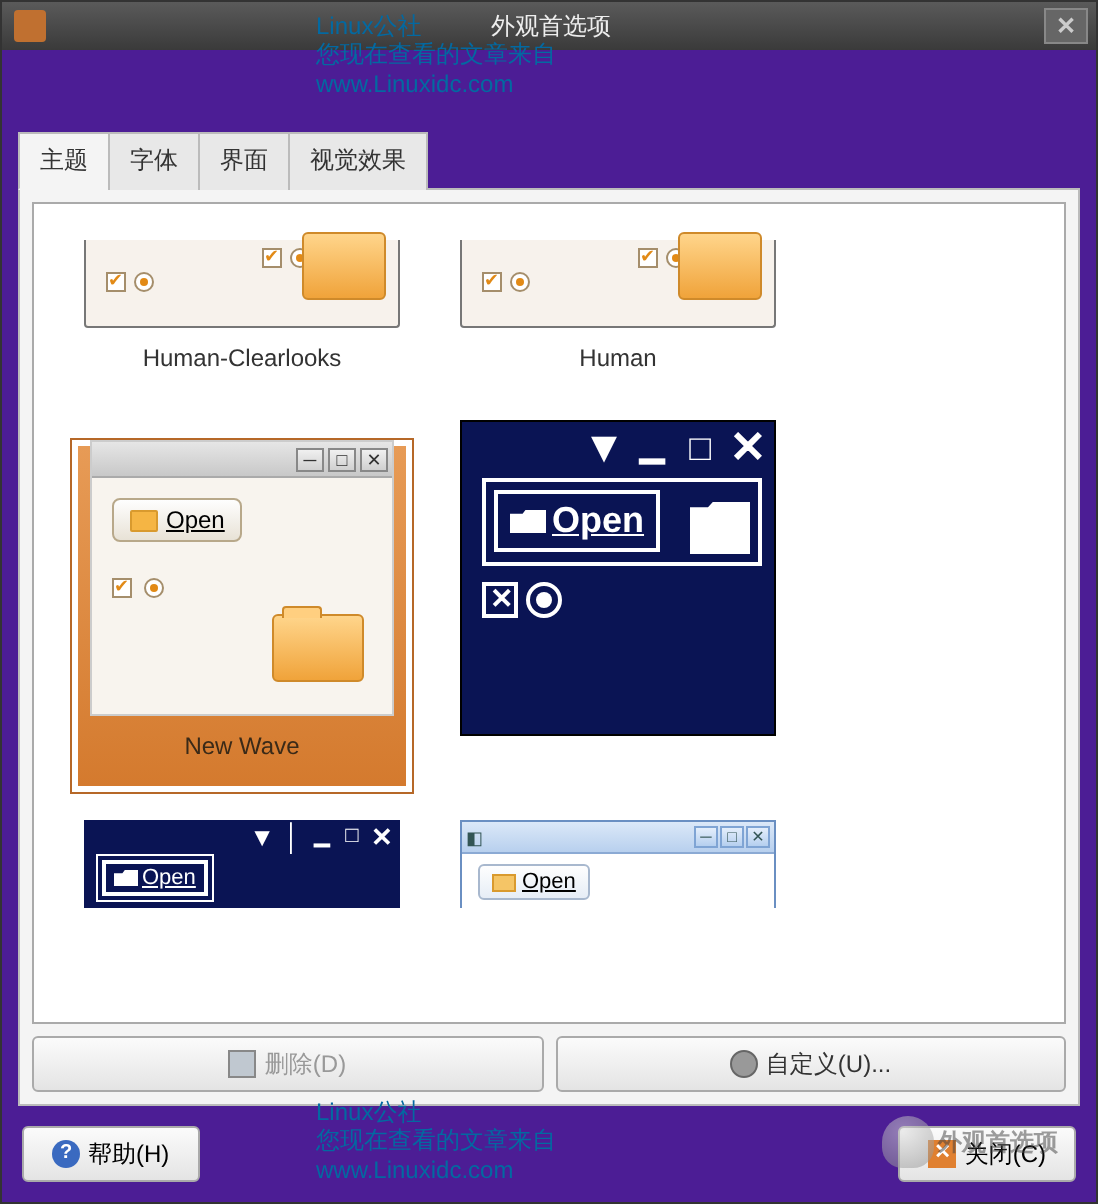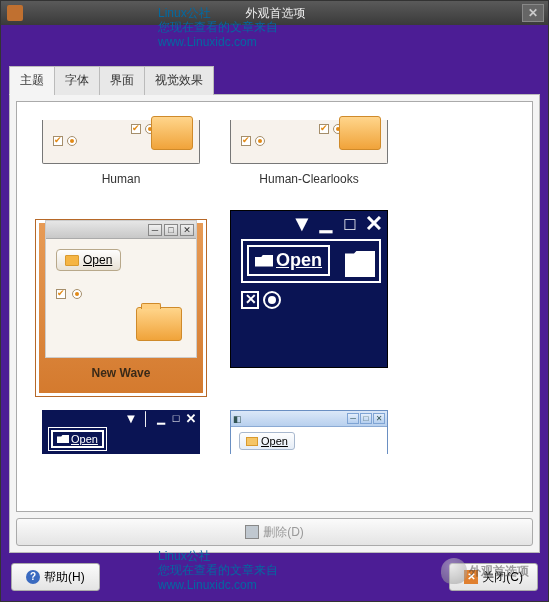--- a/index.html
+++ b/index.html
@@ -37,21 +37,21 @@
 .rad { width: 10px; height: 10px; border: 1px solid #a58e6b; border-radius: 50%; background: #fff; position: relative; }
 .rad::after { content: ""; width: 4px; height: 4px; background: #e28a16; border-radius: 50%; position: absolute; top: 2px; left: 2px; }
 .thumb-box::after { content: ""; position: absolute; right: 6px; top: -4px; width: 40px; height: 32px; background: linear-gradient(to bottom, #ffd58b, #f0a33a); border: 1px solid #cf8a2a; border-radius: 3px; z-index: 1; display: none; }
 .thumb-box.crop::after { display: block; }
 
 .thumb-label { color: #333; }
 
 
 .thumb.selected > .sel-frame { width: 170px; height: 176px; position: absolute; background: linear-gradient(to bottom, #e79b56, #d47a2e); border: 3px solid #fff; outline: 1px solid #b66828; z-index: 0; }
 .thumb.selected { position: relative; padding: 10px 5px 6px; }
-.thumb.selected .thumb-label { color: #3a2a18; z-index: 2; font-weight: 700; }
+.thumb.selected .thumb-label { color: #3a2a18; z-index: 2; font-weight: 400; }
 
 .newwave-win { width: 152px; height: 138px; background: #fff; border: 1px solid #ccc; z-index: 2; position: relative; }
 .nw-tb { height: 18px; background: linear-gradient(to bottom, #e6e6e6, #c8c8c8); display: flex; align-items: center; justify-content: flex-end; gap: 2px; padding: 0 2px; border-bottom: 1px solid #aaa; }
 .nw-tb .sq { width: 14px; height: 12px; background: linear-gradient(to bottom, #f0f0f0, #d0d0d0); border: 1px solid #888; display: flex; align-items: center; justify-content: center; font-size: 9px; color: #333; }
 .nw-body { padding: 10px; background: #f8f4ee; height: 118px; position: relative; }
 .nw-open { border: 1px solid #b8a88a; border-radius: 4px; padding: 3px 8px; background: linear-gradient(to bottom, #fefefe, #e8e2d6); display: inline-flex; align-items: center; gap: 4px; }
 .nw-open .fold { width: 14px; height: 11px; background: #f5b544; border: 1px solid #d99a2e; border-radius: 1px; }
 .nw-open .lbl { text-decoration: underline; }
 .nw-ind { margin-top: 18px; display: flex; gap: 6px; align-items: center; }
 .nw-folder { position: absolute; right: 14px; bottom: 16px; width: 46px; height: 34px; background: linear-gradient(to bottom, #ffd58b, #f0a33a); border: 1px solid #cf8a2a; border-radius: 3px; }
@@ -140,35 +140,35 @@
           <div class="thumb-box crop">
             <div class="corner-indicators">
               <span class="ck"></span>
               <span class="rad"></span>
             </div>
             <div class="indicators">
               <span class="ck"></span>
               <span class="rad"></span>
             </div>
           </div>
-          <div class="thumb-label">Human</div>
+          <div class="thumb-label">Human-Clearlooks</div>
         </div>
 
         <div class="thumb">
           <div class="thumb-box crop">
             <div class="corner-indicators">
               <span class="ck"></span>
               <span class="rad"></span>
             </div>
             <div class="indicators">
               <span class="ck"></span>
               <span class="rad"></span>
             </div>
           </div>
-          <div class="thumb-label">Human-Clearlooks</div>
+          <div class="thumb-label">Human</div>
         </div>
 
         <div class="thumb selected">
           <div class="sel-frame"></div>
           <div class="newwave-win">
             <div class="nw-tb">
               <span class="sq">─</span>
               <span class="sq">□</span>
               <span class="sq">✕</span>
             </div>
@@ -251,20 +251,24 @@
           </div>
         </div>
 
       </div>
 
       <div class="toolbar">
         <div class="tbtn disabled">
           <span class="ic ic-del"></span>
           <span>删除(D)</span>
         </div>
+        <div class="tbtn">
+          <span class="ic ic-cust"></span>
+          <span>自定义(U)...</span>
+        </div>
       </div>
     </div>
 
     <div class="footer">
       <div class="fbtn">
         <span class="ic-help">?</span>
         <span>帮助(H)</span>
       </div>
       <div class="fbtn">
         <span class="ic-closex">✕</span>

